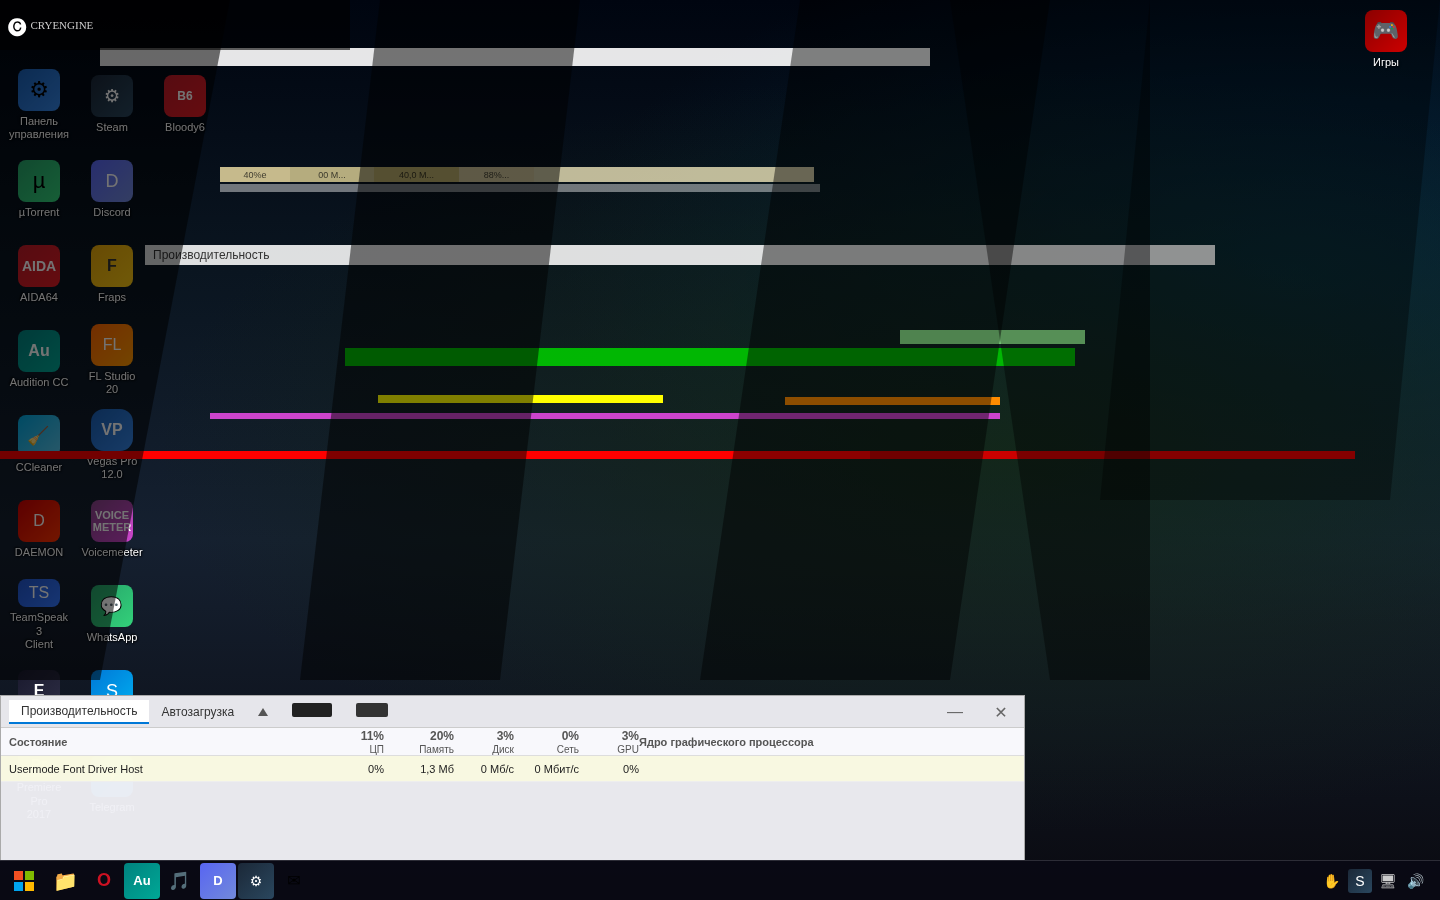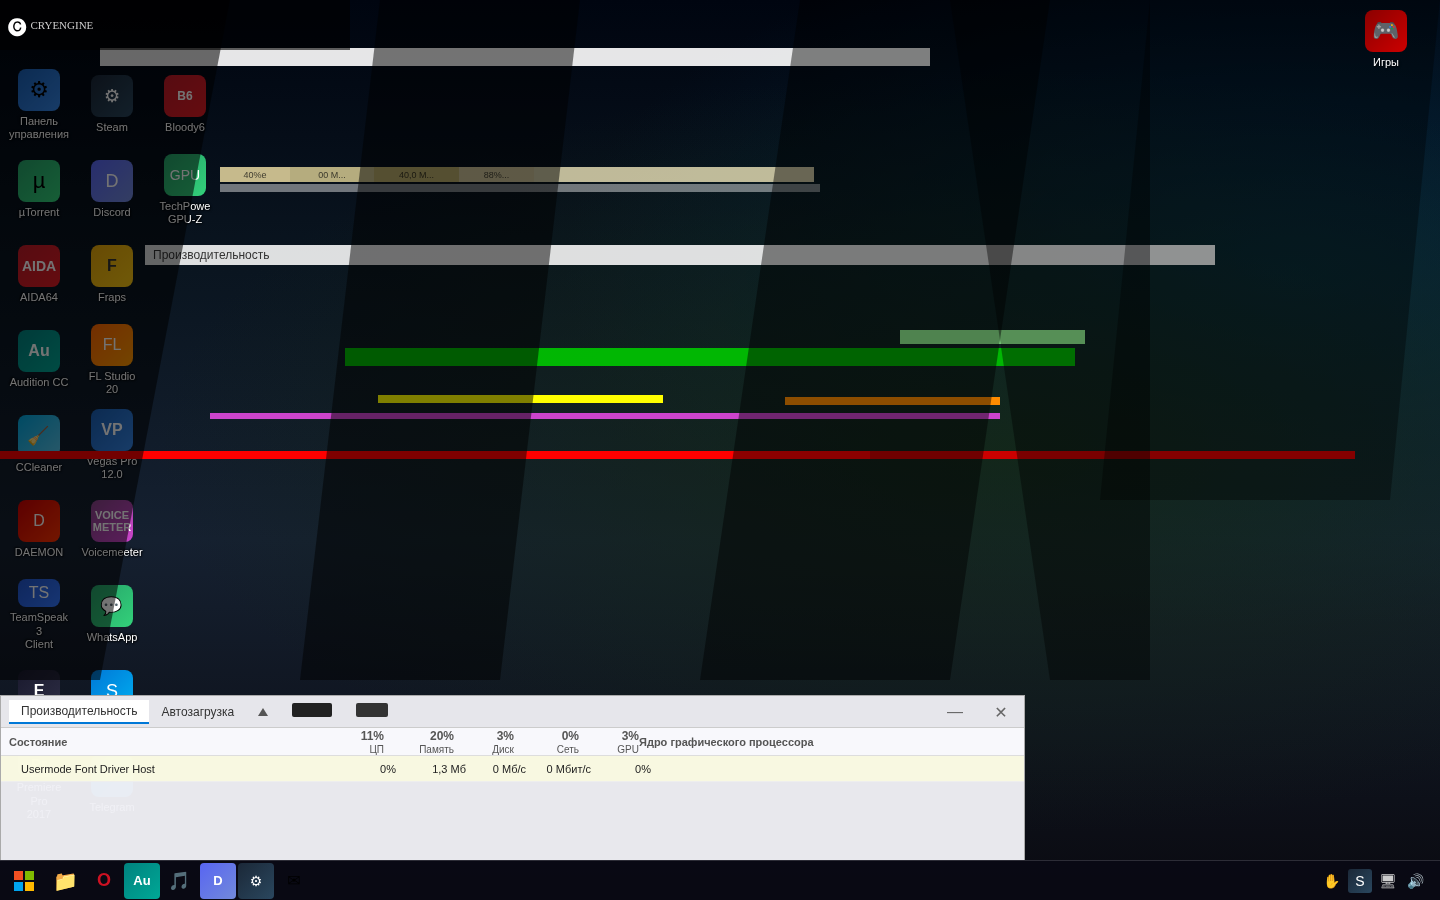--- a/index.html
+++ b/index.html
@@ -218,21 +218,21 @@
       text-align: right;
     }
 
     .tm-stat-col.left { text-align: left; font-weight: bold; }
 
     #tm-process-row {
       display: grid;
       grid-template-columns: 315px 60px 70px 60px 65px 60px 200px;
       height: 26px;
       align-items: center;
-      padding: 0 20px;
+      padding: 0 8px;
       background: rgba(255,255,220,0.7);
       border-bottom: 1px solid #eee;
     }
 
     .tm-cell {
       font-size: 11px;
       color: #222;
       text-align: right;
     }
 
@@ -549,21 +549,21 @@
     <div class="desktop-icon">
       <div class="icon-img ic-yellow" style="font-size:16px;font-weight:bold;color:#333;">F</div>
       <span class="icon-label">Fraps</span>
     </div>
     <div class="desktop-icon">
       <div class="icon-img ic-fl" style="font-size:16px;color:white;">FL</div>
       <span class="icon-label">FL Studio 20</span>
     </div>
 
     <div class="desktop-icon">
-      <div class="icon-img ic-blue" style="font-size:16px;font-weight:bold;color:white;">VP</div>
+      <div class="icon-img ic-blue" style="font-size:16px;font-weight:bold;color:white;border-radius:13px;">VP</div>
       <span class="icon-label">Vegas Pro<br>12.0</span>
     </div>
     <div class="desktop-icon">
       <div class="icon-img ic-voice" style="font-size:11px;font-weight:bold;color:white;text-align:center;">VOICE<br>METER</div>
       <span class="icon-label">Voicemeeter</span>
     </div>
     <div class="desktop-icon">
       <div class="icon-img ic-green" style="font-size:18px;color:white;">💬</div>
       <span class="icon-label">WhatsApp</span>
     </div>
@@ -571,24 +571,20 @@
       <div class="icon-img ic-skype" style="font-size:18px;color:white;">S</div>
       <span class="icon-label">Скайп</span>
     </div>
     <div class="desktop-icon">
       <div class="icon-img ic-telegram" style="font-size:18px;color:white;">✈</div>
       <span class="icon-label">Telegram</span>
     </div>
     <div class="desktop-icon">
       <div class="icon-img ic-red" style="font-size:12px;font-weight:bold;color:white;">B6</div>
       <span class="icon-label">Bloody6</span>
-    </div>
-    <div class="desktop-icon">
-      <div class="icon-img ic-green" style="font-size:14px;color:white;">GPU</div>
-      <span class="icon-label">TechPowe<br>GPU-Z</span>
     </div>
   </div>
 
   <div id="games-icon">
     <div class="games-icon-img">🎮</div>
     <span class="games-label">Игры</span>
   </div>
 
   <div id="task-manager">
     <div id="tm-titlebar">

